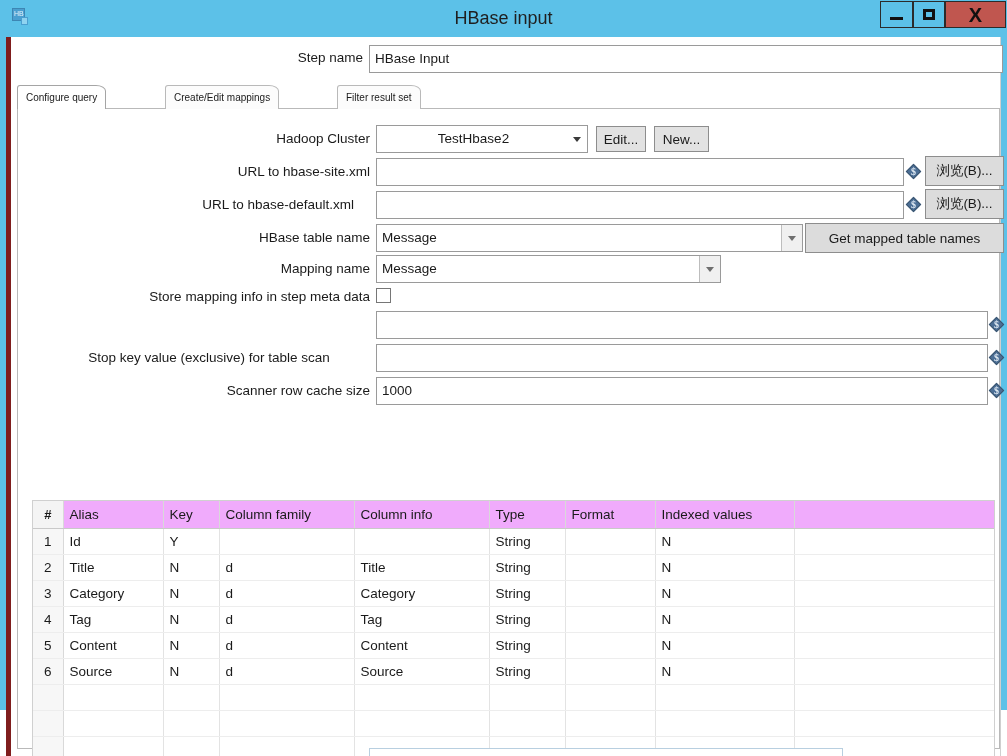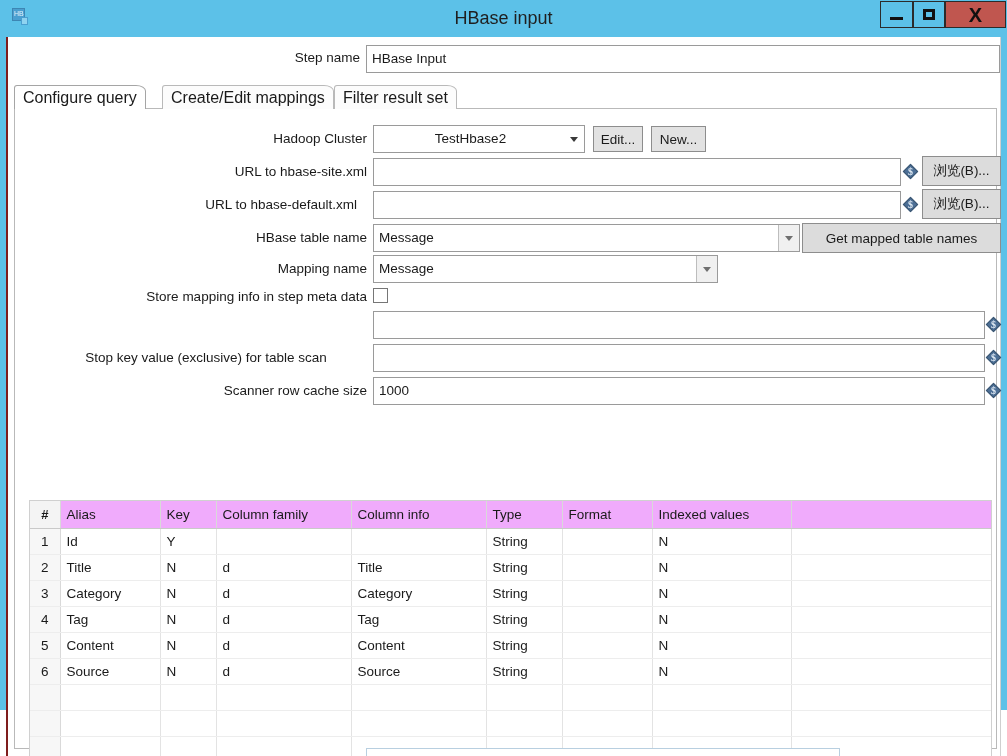--- a/index.html
+++ b/index.html
@@ -81,21 +81,21 @@
     font-size: 20px; font-weight: bold; color: #111;
     line-height: 20px;
     font-family: "Liberation Sans", sans-serif;
   }
 
   
   #client {
     position: absolute; left: 6px; top: 37px;
     width: 995px; height: 719px;
     background: #ffffff;
-    border-left: 2px solid #7f1d1d;
+    border-left: 5px solid #7f1d1d;
     border-right: 1px solid #cfcfcf;
   }
 
   
   #steprow {
     position: absolute; left: 0; top: 8px;
     width: 995px; height: 30px;
   }
   #steprow .lbl {
     position: absolute; left: 180px; top: 5px;
@@ -116,21 +116,21 @@
 
   
   #tabs {
     position: absolute; left: 6px; top: 48px;
     width: 983px; height: 24px;
   }
   .tab {
     position: absolute; top: 0;
     height: 24px;
     line-height: 23px;
-    font-size: 16px;
+    font-size: 10px;
     padding: 0 8px;
     background: #fcfcfc;
     border: 1px solid #b9b9b9;
     border-bottom: none;
     border-top-left-radius: 3px;
     border-top-right-radius: 10px 6px;
     white-space: nowrap;
     cursor: default;
   }
   .tab.active {
@@ -354,21 +354,21 @@
       <div class="btn" style="left:636px; top:17px; width:55px; height:26px;">New...</div>
 
       <div class="flabel" style="left:130px; top:55px; width:222px;">URL to hbase-site.xml</div>
       <div class="tfield" style="left:358px; top:49px; width:528px; height:28px; line-height:26px;"></div>
       <div class="varicon" style="left:888px; top:55px;">
         <div class="dia"></div>
           <div class="dollar">$</div>
       </div>
       <div class="btn lightgrey" style="left:907px; top:47px; width:79px; height:30px;">浏览(B)...</div>
 
-      <div class="flabel" style="left:120px; top:88px; width:222px;">URL to hbase-default.xml</div>
+      <div class="flabel" style="left:114px; top:88px; width:222px;">URL to hbase-default.xml</div>
       <div class="tfield" style="left:358px; top:82px; width:528px; height:28px; line-height:26px;"></div>
       <div class="varicon" style="left:888px; top:88px;">
         <div class="dia"></div>
           <div class="dollar">$</div>
       </div>
       <div class="btn lightgrey" style="left:907px; top:80px; width:79px; height:30px;">浏览(B)...</div>
 
       <div class="flabel" style="left:160px; top:121px; width:192px;text-align:right;">HBase table name</div>
       <div class="combo boxed" style="left:358px; top:115px; width:427px; height:28px;">
         <div class="val" style="line-height:26px;">Message</div>

